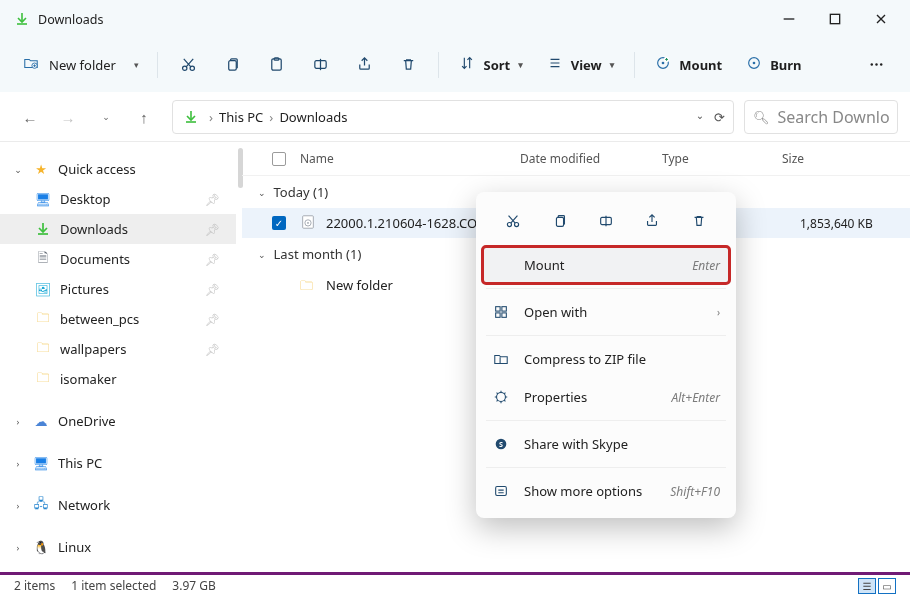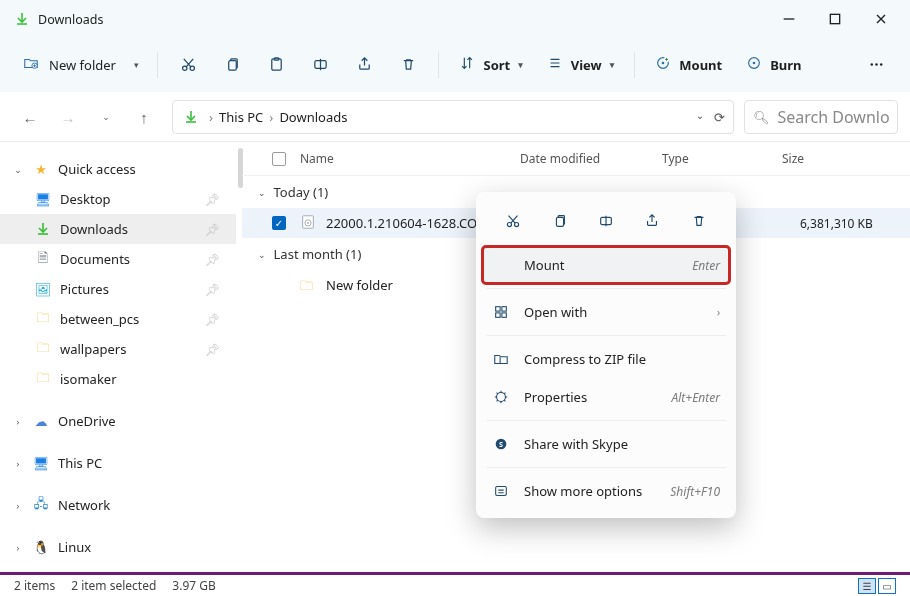--- a/index.html
+++ b/index.html
@@ -321,21 +321,21 @@
     <div class="file-row selected">
       <span class="chk">✓</span>
       <span class="fic">
           <svg viewBox="0 0 18 18">
             <rect x="3" y="2" width="12" height="14" rx="1" fill="#fff" stroke="#9da3ac" stroke-width="1"></rect>
             <circle cx="9" cy="10" r="3.5" fill="none" stroke="#9da3ac" stroke-width="1"></circle>
             <circle cx="9" cy="10" r="1" fill="#9da3ac"></circle>
           </svg>
         </span>
       <span class="fname">22000.1.210604-1628.CO_RELEAS</span>
-      <span class="fsize">6,381,310 KB</span>
+      <span class="fsize">1,853,640 KB</span>
     </div>
 
     <div class="group-header">
       <span class="chev">⌄</span>
       <span>Last month (1)</span>
     </div>
     <div class="file-row">
       <span class="chk" style="border:1px solid transparent"></span>
       <span class="fic folder-y">🗀</span>
       <span class="fname">New folder</span>
@@ -433,19 +433,19 @@
           </span>
         <span class="mi-label">Show more options</span>
         <span class="mi-shortcut">Shift+F10</span>
       </div>
     </div>
   </div>
 </div>
 
 <div class="status">
   <span>2 items</span>
-  <span>2 item selected</span>
+  <span>1 item selected</span>
   <span>3.97 GB</span>
   <div class="view-toggle">
     <span class="vt active">☰</span>
     <span class="vt">▭</span>
   </div>
 </div>
 
 </body></html>

